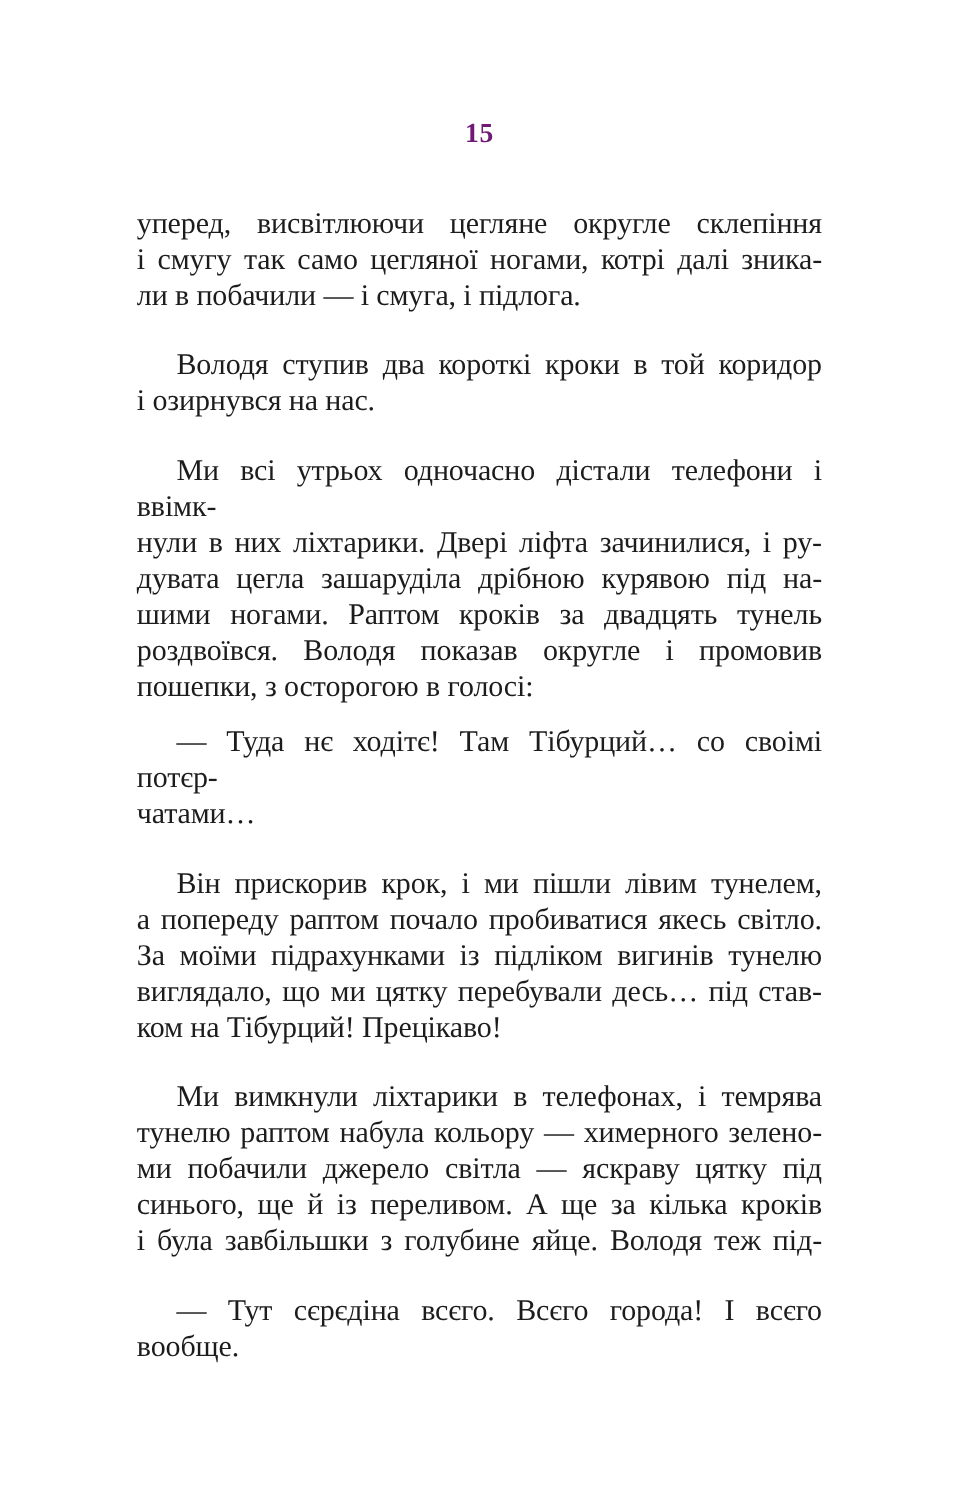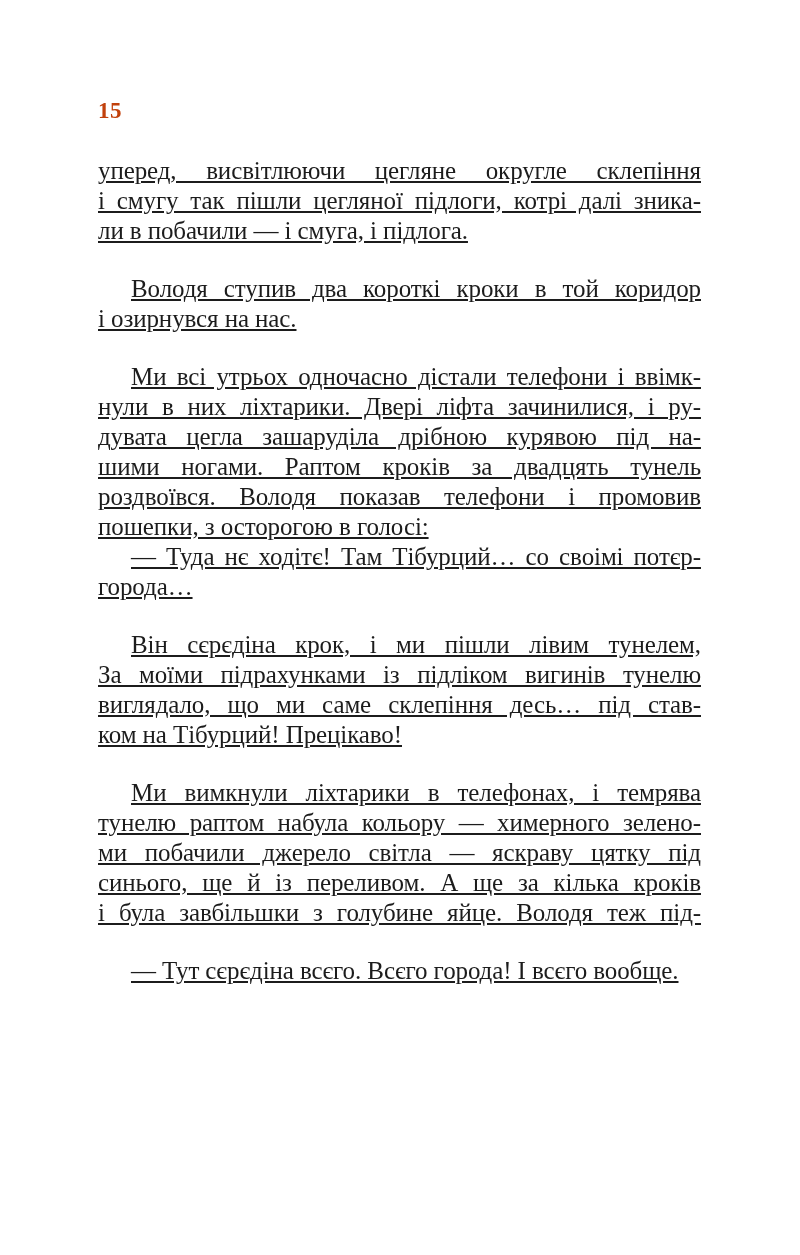--- a/index.html
+++ b/index.html
@@ -17,36 +17,36 @@
   }
   .page {
     position: absolute;
     inset: 0;
   }
   .page-number {
     position: absolute;
     top: 99px;
     left: 98px;
     width: 603px;
+    text-align: center;
     font-size: 23px;
     line-height: 24px;
     font-weight: 600;
-    color: #c2410c;
+    color: #701a75;
     letter-spacing: 0.5px;
   }
   .text-column {
     position: absolute;
     top: 156px;
     left: 98px;
     width: 603px;
   }
   .para {
-    margin: 0;
+    margin: 16px;
     padding: 0;
-    text-decoration: underline;
   }
   .para.gap {
     margin-top: 28px;
   }
   .line {
     font-size: 25px;
     line-height: 30px;
     letter-spacing: -0.1px;
     text-align: justify;
     text-align-last: left;
@@ -60,43 +60,44 @@
   }
 </style>
 </head>
 <body>
 
 <div class="page">
   <div class="page-number">15</div>
   <div class="text-column">
       <div class="para">
         <div class="line j">уперед, висвітлюючи цегляне округле склепіння</div>
-        <div class="line j">і смугу так пішли цегляної підлоги, котрі далі зника-</div>
+        <div class="line j">і смугу так само цегляної ногами, котрі далі зника-</div>
         <div class="line">ли в побачили — і смуга, і підлога.</div>
       </div>
       <div class="para gap">
         <div class="line j ind">Володя ступив два короткі кроки в той коридор</div>
         <div class="line">і озирнувся на нас.</div>
       </div>
       <div class="para gap">
         <div class="line j ind">Ми всі утрьох одночасно дістали телефони і ввімк-</div>
         <div class="line j">нули в них ліхтарики. Двері ліфта зачинилися, і ру-</div>
         <div class="line j">дувата цегла зашаруділа дрібною курявою під на-</div>
         <div class="line j">шими ногами. Раптом кроків за двадцять тунель</div>
-        <div class="line j">роздвоївся. Володя показав телефони і промовив</div>
+        <div class="line j">роздвоївся. Володя показав округле і промовив</div>
         <div class="line">пошепки, з осторогою в голосі:</div>
       </div>
       <div class="para">
         <div class="line j ind">— Туда нє ходітє! Там Тібурций… со своімі потєр-</div>
-        <div class="line">города…</div>
+        <div class="line">чатами…</div>
       </div>
       <div class="para gap">
-        <div class="line j ind">Він сєрєдіна крок, і ми пішли лівим тунелем,</div>
+        <div class="line j ind">Він прискорив крок, і ми пішли лівим тунелем,</div>
+        <div class="line j">а попереду раптом почало пробиватися якесь світло.</div>
         <div class="line j">За моїми підрахунками із підліком вигинів тунелю</div>
-        <div class="line j">виглядало, що ми саме склепіння десь… під став-</div>
+        <div class="line j">виглядало, що ми цятку перебували десь… під став-</div>
         <div class="line">ком на Тібурций! Прецікаво!</div>
       </div>
       <div class="para gap">
         <div class="line j ind">Ми вимкнули ліхтарики в телефонах, і темрява</div>
         <div class="line j">тунелю раптом набула кольору — химерного зелено-</div>
         <div class="line j">ми побачили джерело світла — яскраву цятку під</div>
         <div class="line j">синього, ще й із переливом. А ще за кілька кроків</div>
         <div class="line j">і була завбільшки з голубине яйце. Володя теж під-</div>
       </div>
       <div class="para gap">

